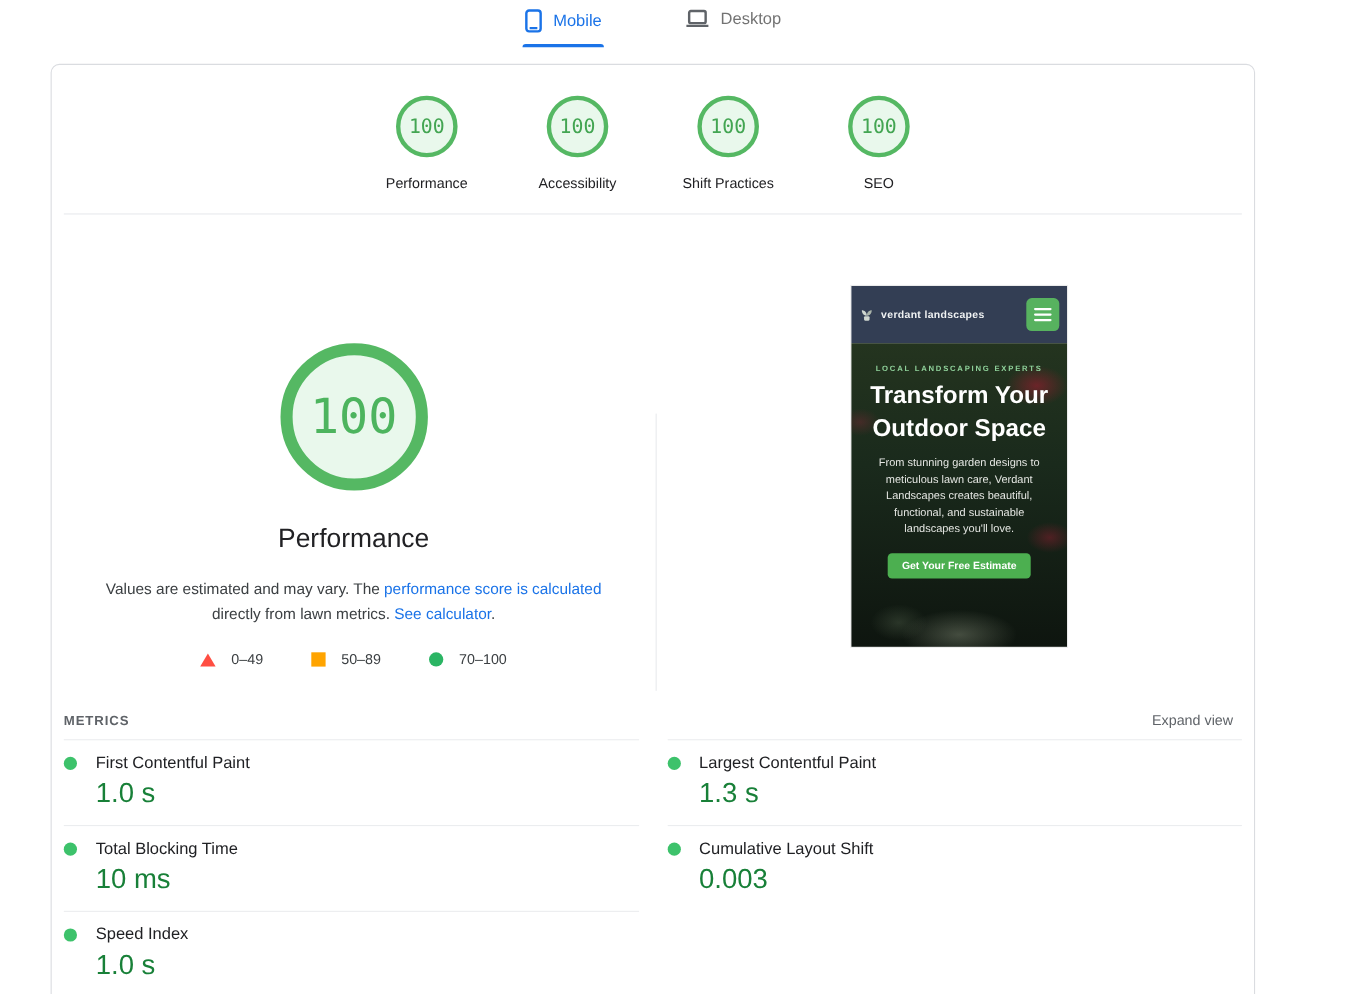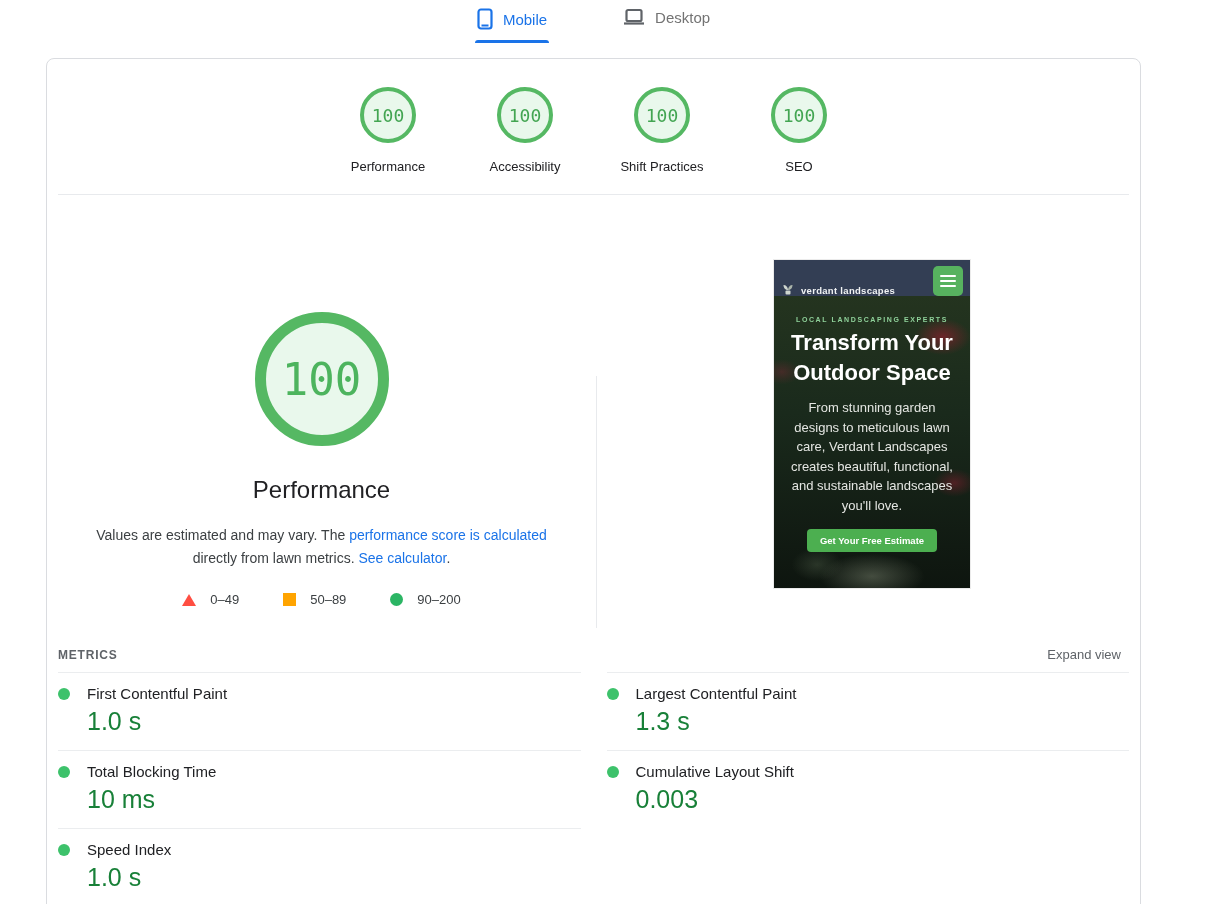--- a/index.html
+++ b/index.html
@@ -47,37 +47,37 @@
     font-size:13px; color:#3c4043; }
   .legend-item { display:flex; align-items:center; gap:14px; }
   .tri { width:0; height:0; border-left:7px solid transparent; border-right:7px solid transparent;
     border-bottom:12px solid #ff4e42; }
   .sq { width:13px; height:13px; background:#ffa400; }
   .dot-lg { width:13px; height:13px; border-radius:50%; background:#2bb564; }
 
   
   .thumb { position:absolute; left:727px; top:65px; width:196px; height:328px; cursor:pointer;
     box-shadow:0 0 0 1px rgba(0,0,0,.08); display:flex; flex-direction:column; }
-  .thumb-header { height:36px; background:#333e54; display:flex; align-items:flex-end; padding:0 7px; gap:6px; flex:none; }
+  .thumb-header { height:52px; background:#333e54; display:flex; align-items:center; padding:0 7px; gap:6px; flex:none; }
   .thumb-logo { width:14px; height:14px; flex:none; }
   .thumb-site { color:#f1f3f4; font-size:9.5px; font-weight:bold; letter-spacing:.3px; }
   .thumb-menu { margin-left:auto; width:30px; height:30px; background:#57b25f; border-radius:5px;
     display:flex; flex-direction:column; justify-content:center; align-items:center; gap:3px; }
   .thumb-menu span { display:block; width:16px; height:2px; background:#fff; border-radius:1px; }
   .thumb-hero { flex:1; text-align:center; padding:20px 12px 0; 
     background:
       radial-gradient(40px 26px at 86% 14%, rgba(158,28,48,.6), transparent 70%),
       radial-gradient(26px 18px at 4% 26%, rgba(140,40,58,.35), transparent 70%),
       radial-gradient(30px 20px at 92% 64%, rgba(150,30,50,.45), transparent 70%),
       radial-gradient(70px 30px at 50% 96%, rgba(205,215,185,.28), transparent 75%),
       radial-gradient(34px 22px at 22% 92%, rgba(120,140,110,.25), transparent 75%),
       linear-gradient(180deg, #24341f 0%, #1a2a1c 40%, #0e150f 100%); }
   .thumb-eyebrow { font-size:7px; font-weight:bold; letter-spacing:1.6px; color:#8fd19a; }
   .thumb-heading { margin-top:5px; font-size:22px; line-height:1.35; font-weight:bold; color:#fff; }
-  .thumb-body { margin:11px auto 0; width:168px; font-size:13px; line-height:1.5; color:#e4e6e2; }
+  .thumb-body { margin:11px auto 0; width:168px; font-size:10px; line-height:1.5; color:#e4e6e2; }
   .thumb-cta { display:inline-block; margin-top:14px; background:#4caf50; color:#fff;
     font-size:9.5px; font-weight:bold; padding:6px 13px; border-radius:4px; border:none; cursor:pointer; }
 
   
   .metrics-head { margin:14px 11px 0; display:flex; justify-content:space-between; align-items:center; }
   .metrics-title { font-size:12px; font-weight:bold; letter-spacing:.8px; color:#5f6368; }
   .expand-view { font-size:13px; color:#5f6368; cursor:pointer; padding-right:8px; }
   .metrics-grid { margin:10px 11px 0; display:grid; grid-template-columns:1fr 1fr; column-gap:26px; }
   .metric { border-top:1px solid #ebedef; padding:12px 0 14px; }
   .metric-row1 { display:flex; align-items:center; gap:17px; }
@@ -157,21 +157,21 @@
         <div class="legend-item">
           <span class="tri"></span>
           <span>0–49</span>
         </div>
         <div class="legend-item">
           <span class="sq"></span>
           <span>50–89</span>
         </div>
         <div class="legend-item">
           <span class="dot-lg"></span>
-          <span>90–200</span>
+          <span>70–100</span>
         </div>
       </div>
     </div>
 
     <div class="vdivider"></div>
 
     <div class="thumb">
       <div class="thumb-header">
         <span class="thumb-logo">
           <svg width="14" height="14" viewBox="0 0 14 14">

